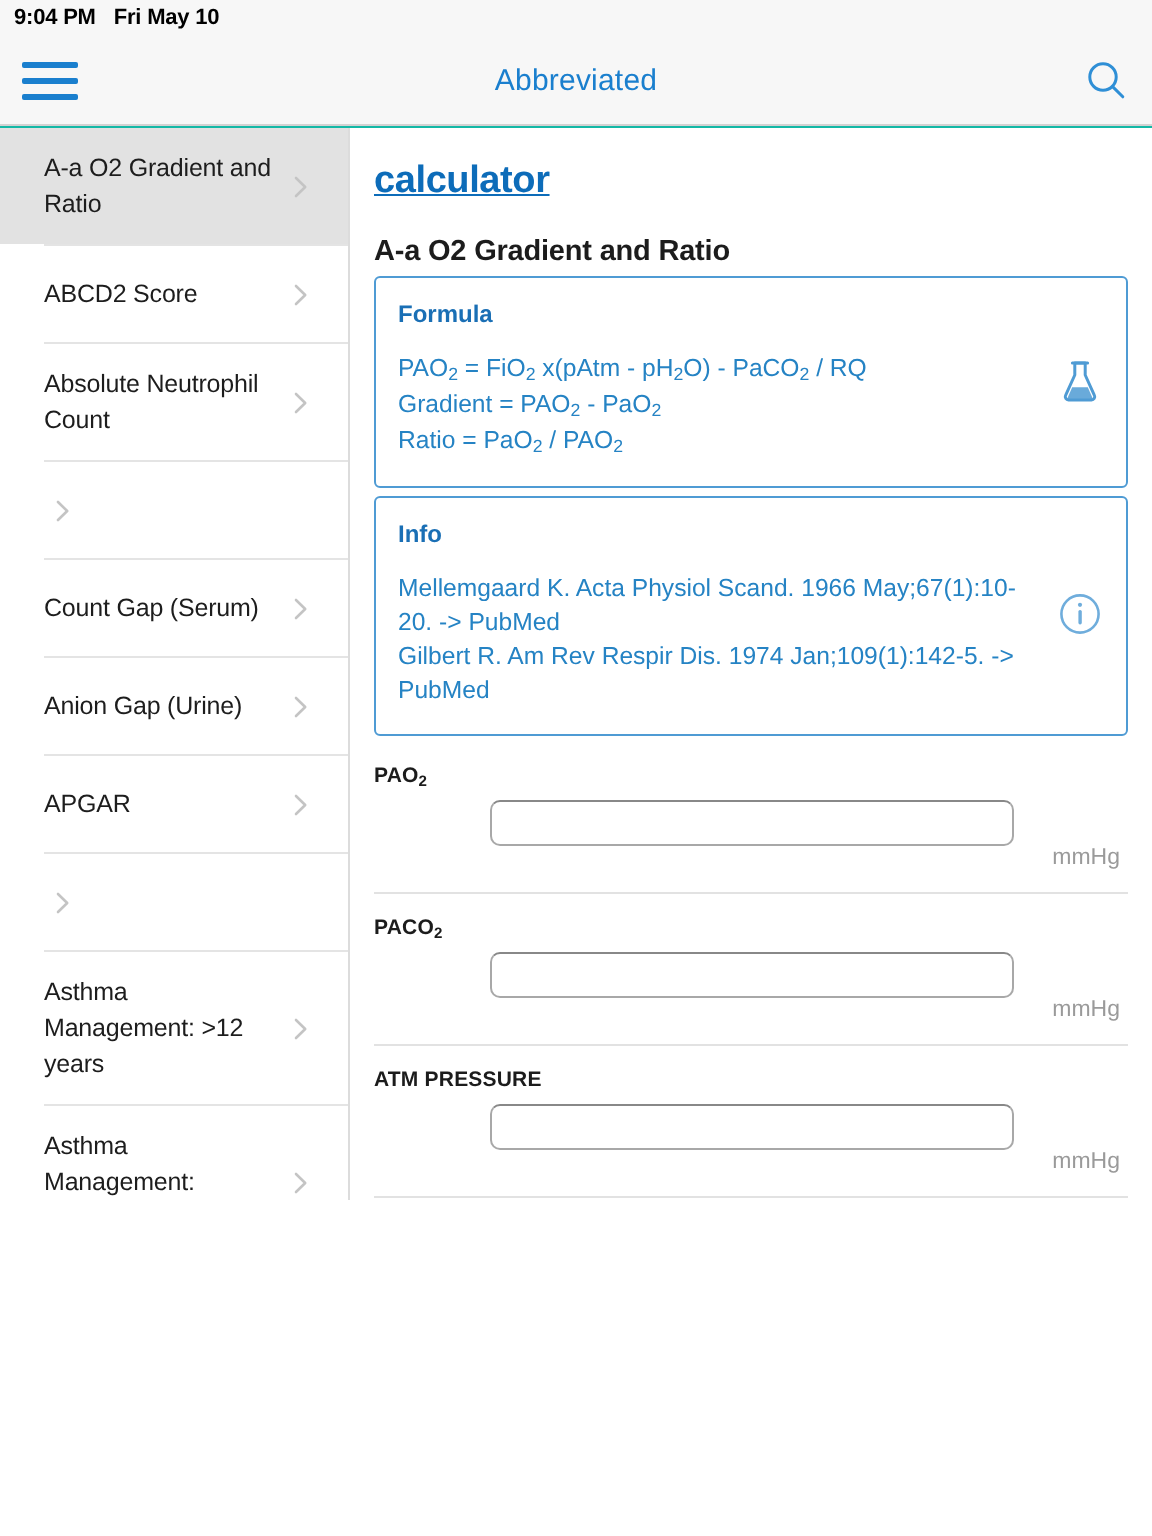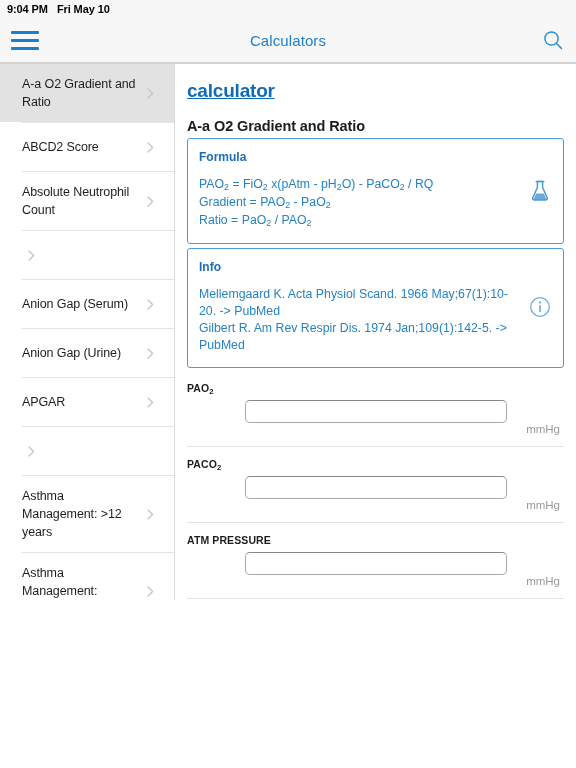--- a/index.html
+++ b/index.html
@@ -11,21 +11,21 @@
     font-family: "Liberation Sans", sans-serif;
     background: #ffffff;
     -webkit-font-smoothing: antialiased;
   }
 
   #app {
     position: relative;
     width: 576px;
     height: 600px;
     overflow: hidden;
-    background: #bef264;
+    background: #14b8a6;
     padding-left: 34px;
   }
 
   
   .statusbar {
     position: absolute;
     top: 0; left: 0;
     width: 576px;
     height: 18px;
     background: #f7f7f7;
@@ -285,21 +285,21 @@
       <span class="sb-batt"><span class="fill"></span></span>
     </div>
   </div>
 
   <div class="navbar">
     <div class="hamburger">
       <i></i>
         <i></i>
         <i></i>
     </div>
-    <div class="nav-title">Calculators</div>
+    <div class="nav-title">Abbreviated</div>
     <div class="search-btn">
       <svg width="22" height="22" viewBox="0 0 22 22">
         <circle cx="9.5" cy="9.5" r="6.6" stroke="#2f8fd6" stroke-width="1.5" fill="none"></circle>
         <line x1="14.3" y1="14.3" x2="19.4" y2="19.4" stroke="#2f8fd6" stroke-width="1.5" stroke-linecap="round"></line>
       </svg>
     </div>
   </div>
 
   <div class="body-wrap">
 
@@ -334,21 +334,21 @@
           <div class="side-sep"></div>
           <div class="side-item">
             <span class="chev">
               <svg width="7" height="11" viewBox="0 0 7 11">
                 <path d="M1 1 L5.6 5.5 L1 10" stroke="#c4c4c4" stroke-width="1.3" fill="none" stroke-linecap="round" stroke-linejoin="round"></path>
               </svg>
             </span>
           </div>
           <div class="side-sep"></div>
           <div class="side-item">
-            <span class="side-label">Anion Gap (Serum)</span>
+            <span class="side-label">Count Gap (Serum)</span>
             <span class="chev">
               <svg width="7" height="11" viewBox="0 0 7 11">
                 <path d="M1 1 L5.6 5.5 L1 10" stroke="#c4c4c4" stroke-width="1.3" fill="none" stroke-linecap="round" stroke-linejoin="round"></path>
               </svg>
             </span>
           </div>
           <div class="side-sep"></div>
           <div class="side-item">
             <span class="side-label">Anion Gap (Urine)</span>
             <span class="chev">

